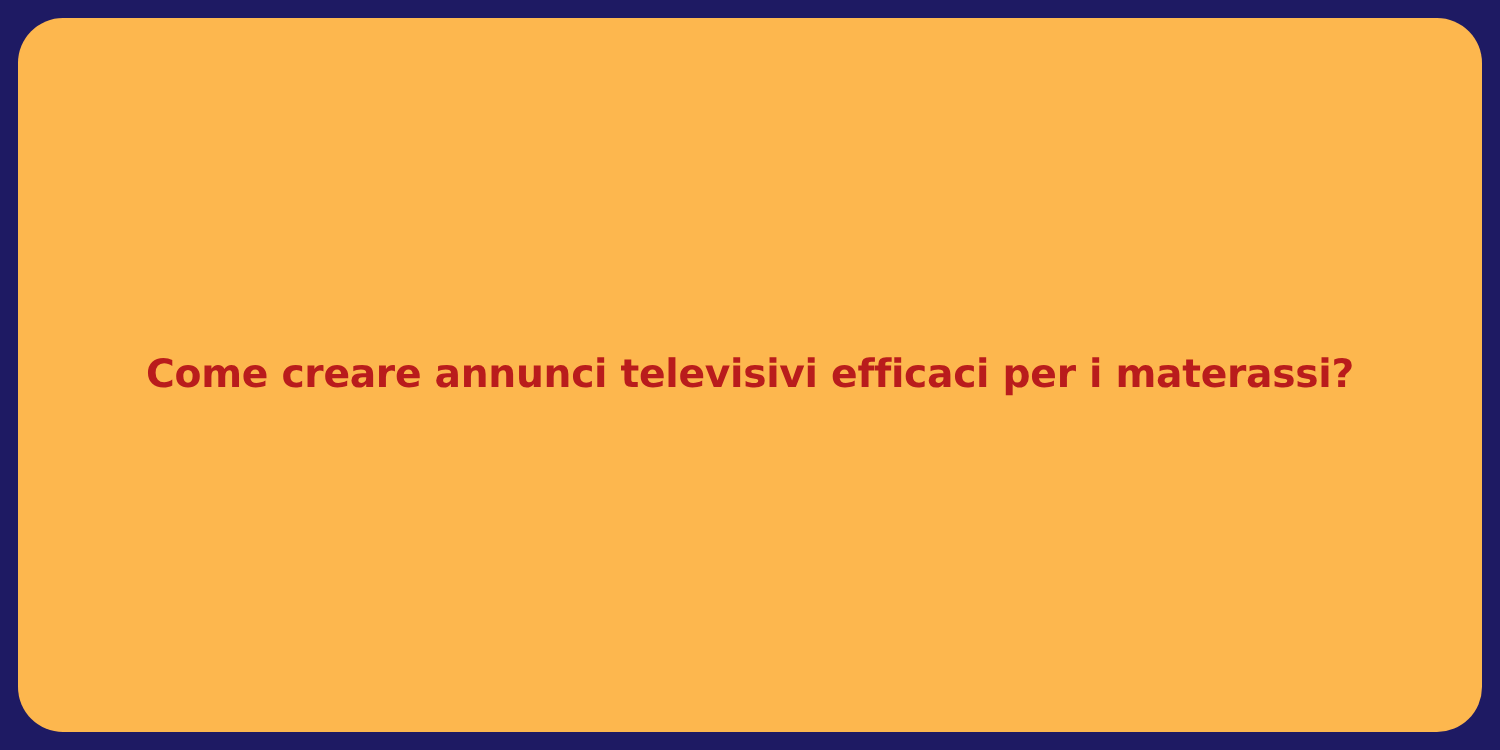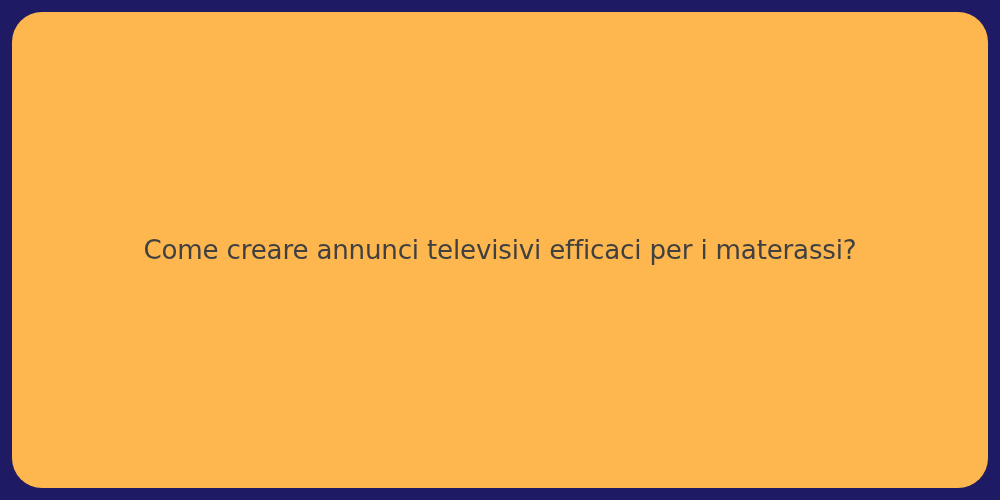--- a/index.html
+++ b/index.html
@@ -39,24 +39,24 @@
     align-items: center;
     justify-content: center;
   }
 
   #headline {
     margin: 0;
     padding: 0 40px;
     box-sizing: border-box;
     width: 100%;
     text-align: center;
-    color: #404040;
+    color: #b91c1c;
     font-family: "DejaVu Sans", "Liberation Sans", sans-serif;
     font-size: 30px;
-    font-weight: 400;
+    font-weight: 700;
     line-height: 1.25;
     letter-spacing: -0.2px;
     white-space: nowrap;
   }
 </style>
 </head>
 <body>
 
 <div id="banner-root">
   <div id="card-panel">

